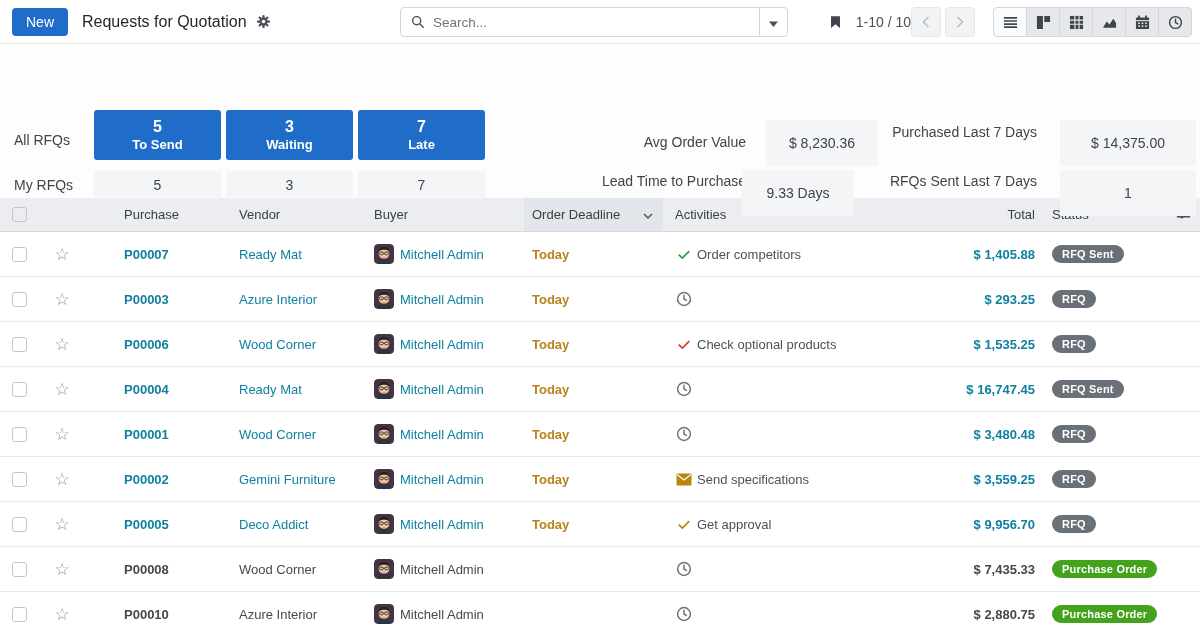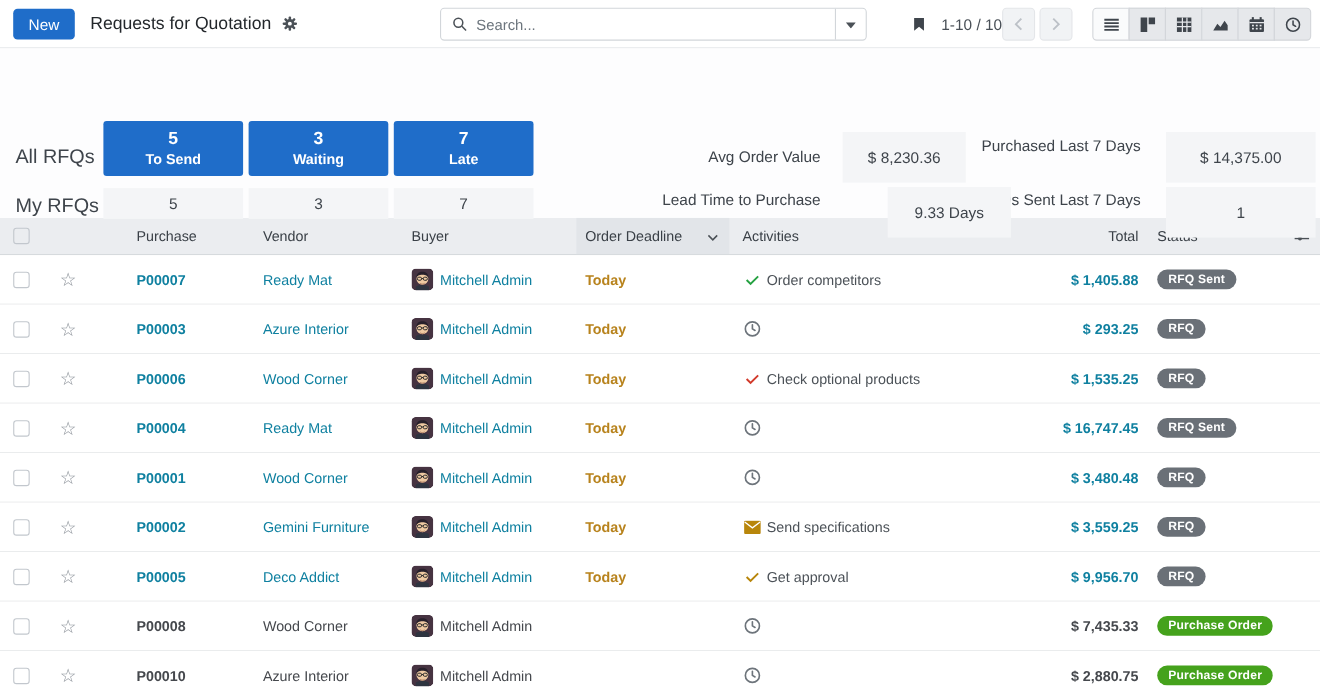--- a/index.html
+++ b/index.html
@@ -31,21 +31,21 @@
   .nav-btn + .nav-btn { margin-left:4px; }
   .switcher { display:flex; margin-left:18px; }
   .sw-btn { width:34px; height:30px; background:#e6e8eb; border:1px solid #d3d6da; margin-left:-1px;
             display:flex; align-items:center; justify-content:center; color:#3f454c; cursor:pointer; }
   .sw-btn:first-child { border-radius:4px 0 0 4px; margin-left:0; }
   .sw-btn:last-child { border-radius:0 4px 4px 0; }
   .sw-btn.active { background:#fafbfc; }
 
   
   .dash { position:relative; height:154px; background:#fdfdfe; }
-  .dash-rowlabel { position:absolute; font-size:18px; color:#3e444b; cursor:pointer; }
+  .dash-rowlabel { position:absolute; font-size:14px; color:#3e444b; cursor:pointer; }
   .kpi-card { position:absolute; top:66px; width:127px; height:50px; background:#1f6dc9; color:#fff;
               border-radius:3px; display:flex; flex-direction:column; align-items:center;
               justify-content:center; cursor:pointer; }
   .kpi-count { font-size:16px; font-weight:700; line-height:1.15; }
   .kpi-label { font-size:13px; font-weight:700; }
   .my-cell { position:absolute; top:127px; width:127px; height:28px; background:#f4f5f7;
              display:flex; align-items:center; justify-content:center; font-size:14px;
              color:#3e444b; cursor:pointer; }
   .stat-label { position:absolute; width:180px; text-align:right; font-size:14px; color:#3e444b;
                 line-height:1.45; }
@@ -211,21 +211,21 @@
   <div class="my-cell" style="left:94px;">5</div>
   <div class="my-cell" style="left:226px;">3</div>
   <div class="my-cell" style="left:358px;">7</div>
 
   <span class="stat-label" style="left:566px; top:88px;">Avg Order Value</span>
   <span class="stat-label" style="left:566px; top:127px;">Lead Time to Purchase</span>
   <span class="stat-label" style="left:857px; top:78px;">Purchased Last 7 Days</span>
   <span class="stat-label" style="left:857px; top:127px;">RFQs Sent Last 7 Days</span>
 
   <div class="stat-value" style="left:766px; top:76px;  width:112px; height:46px;">$ 8,230.36</div>
-  <div class="stat-value" style="left:807px; top:126px; width:112px; height:46px;">9.33 Days</div>
+  <div class="stat-value" style="left:742px; top:126px; width:112px; height:46px;">9.33 Days</div>
   <div class="stat-value" style="left:1060px; top:76px;  width:136px; height:46px;">$ 14,375.00</div>
   <div class="stat-value" style="left:1060px; top:126px; width:136px; height:46px;">1</div>
 </div>
 
 <div class="thead grid-cols">
   <div class="th c-check">
       <span class="checkbox"></span>
     </div>
   <div class="th"></div>
   <div class="th th-ref">Purchase</div>

